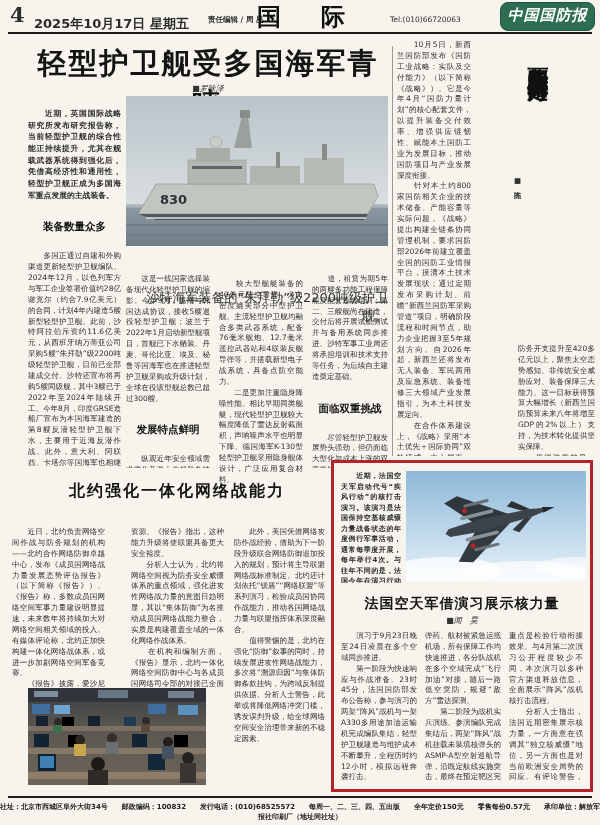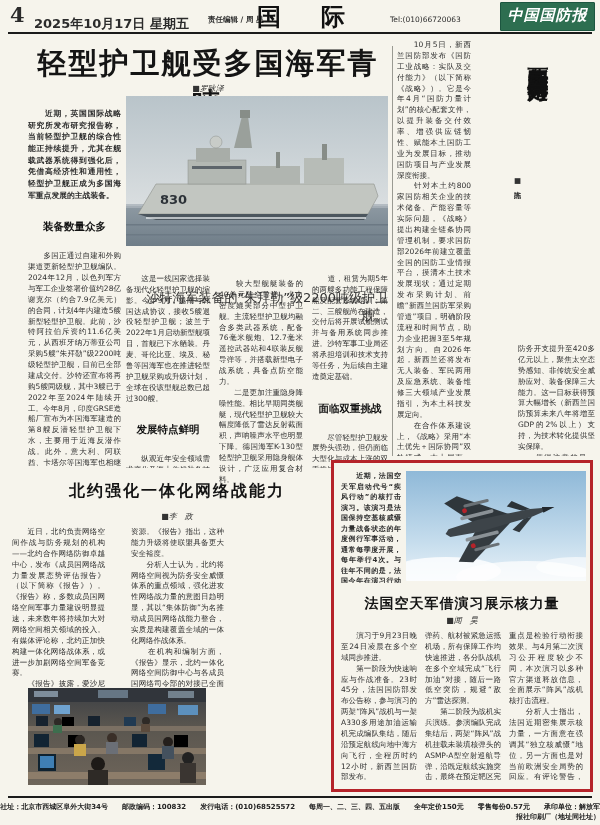--- a/index.html
+++ b/index.html
@@ -22,21 +22,21 @@
 </head>
 <body>
 
 <div id="page">
 
   <div class="abs" style="left:10px;top:2px;font-size:21px;font-weight:bold;font-family:'DejaVu Serif','Liberation Serif',serif;">4</div>
   <div class="abs small" style="left:34px;top:15px;font-size:13px;font-weight:bold;">2025年10月17日  星期五</div>
   <div class="abs small" style="left:208px;top:15px;font-size:7.5px;font-weight:bold;">责任编辑 / 周  星</div>
   <div class="abs" style="left:240px;top:1px;width:130px;text-align:center;font-size:24px;font-weight:bold;letter-spacing:8px;color:#111;">国　际</div>
   <div class="abs small" style="left:390px;top:15px;font-size:7.5px;">Tel:(010)66720063</div>
-  <div class="abs" style="left:500px;top:2px;width:93px;height:27px;background:#2d6e50;border-radius:1px;border:1px solid #1d5640;
+  <div class="abs" style="left:500px;top:2px;width:93px;height:27px;background:#2d6e50;border-radius:8px;border:1px solid #1d5640;
               color:#fff;text-align:center;line-height:25px;font-size:15px;font-weight:bold;font-style:italic;
               font-family:'DejaVu Serif','Liberation Serif',serif;letter-spacing:1px;">中国国防报</div>
   <div class="rule" style="left:8px;top:32px;width:584px;height:2px;"></div>
 
   <div class="headline" style="left:28px;top:44px;width:360px;font-size:29px;">轻型护卫舰受多国海军青睐</div>
   <div class="byline" style="left:28px;top:83px;width:360px;">■罗咏泽</div>
 
   <div class="col" style="left:28px;top:97px;width:93px;height:372px;">
     <div class="intro">　　近期，英国国际战略研究所发布研究报告称，当前轻型护卫舰的综合性能正持续提升，尤其在舰载武器系统得到强化后，凭借高经济性和通用性，轻型护卫舰正成为多国海军重点发展的主战装备。</div>
     <div class="colsub">装备数量众多</div>
@@ -105,26 +105,27 @@
   <div class="col" style="left:397px;top:40px;width:74px;height:416px;">　　10月5日，新西兰国防部发布《国防工业战略：实队及交付能力》（以下简称《战略》）。它是今年4月“国防力量计划”的核心配套文件，以提升装备交付效率、增强供应链韧性、赋能本土国防工业为发展目标，推动国防项目与产业发展深度衔接。
 　　针对本土约800家国防相关企业的技术储备、产能容量等实际问题，《战略》提出构建全链条协同管理机制，要求国防部2026年前建立覆盖全国的国防工业情报平台，摸清本土技术发展现状；通过定期发布采购计划、前瞻“新西兰国防军采购管道”项目，明确阶段流程和时间节点，助力企业把握3至5年规划方向。自2026年起，新西兰还将发布无人装备、军民两用及应急系统、装备维修三大领域产业发展指引，为本土科技发展定向。
 　　在合作体系建设上，《战略》采用“本土优先＋国际协同”双轨模式。本土层面，2026年第三季度起，新西兰政府将强制要求本土企业提交《新西兰产业能力计划》，推动中小企业以应需和特色产品切入国防采购链，并设立5000万新西兰元（约合3000万美元）国防科技升级资金、1亿新西兰元技术加速器基金，扶持无人机、太空态势感知等技术研发。国际合作中，新西兰将深化与澳大利亚等盟友协作，并借助多边机制拓展出口渠道。
 　　《战略》还明确中长期目标，将新西兰</div>
   <div class="abs vert" style="left:527px;top:50px;height:300px;font-size:21px;font-weight:bold;color:#111;letter-spacing:1px;line-height:1;">新西兰为国防工业发展锚定方向</div>
   <div class="abs vert" style="left:512px;top:176px;height:60px;font-size:7.5px;color:#333;">■陈光杰</div>
   <div class="col" style="left:518px;top:344px;width:77px;height:112px;">防务开支提升至420多亿元以上，聚焦太空态势感知、非传统安全威胁应对、装备保障三大能力。这一目标获得预算大幅增长（新西兰国防预算未来八年将增至GDP的2%以上）支持，为技术转化提供坚实保障。
 　　值得注意的是，《战略》虽明确一系列目标，但新西兰本土国防工业基础相对薄弱，核心技术储备不足，部分投资项目落地效果仍待观察。此外，《战略》全文提及澳大利亚40余次，反映出新西兰在国防工业领域难以摆脱“单一依赖”，能否真正形成“多元支撑”格局，仍需时间检验。</div>
 
   <div class="headline" style="left:28px;top:481px;width:298px;font-size:16px;">北约强化一体化网络战能力</div>
-  <div class="byline" style="left:28px;top:511px;width:298px;">■李　政</div>
   <div class="col" style="left:12px;top:527px;width:93px;height:160px;">　　近日，北约负责网络空间作战与防务规划的机构——北约合作网络防御卓越中心，发布《成员国网络战力量发展态势评估报告》（以下简称《报告》）。《报告》称，多数成员国网络空间军事力量建设明显提速，未来数年将持续加大对网络空间相关领域的投入。有媒体评论称，北约正加快构建一体化网络战体系，或进一步加剧网络空间军备竞赛。
 　　《报告》披露，爱沙尼亚、立陶宛等东欧和北欧成员国正通过“持续升级式”建设提升各自网络战力量，并向联盟输送人才与技术</div>
   <div class="col" style="left:131px;top:527px;width:93px;height:160px;">资源。《报告》指出，这种能力升级将使联盟具备更大安全裕度。
 　　分析人士认为，北约将网络空间视为防务安全威慑体系的重点领域，强化进攻性网络战力量的意图日趋明显，其以“集体防御”为名推动成员国网络战能力整合，实质是构建覆盖全域的一体化网络作战体系。
 　　在机构和编制方面，《报告》显示，北约一体化网络空间防御中心与各成员国网络司令部的对接已全面展开，联合任务规划、情报共享和态势感知机制正加速落地。</div>
+  <div class="col" style="left:234px;top:527px;width:91px;height:258px;">　　此外，美国凭借网络攻防作战经验，借助为下一阶段升级联合网络防御追加投入的规划，预计将主导联盟网络战标准制定。北约还计划依托“锁盾”“网络联盟”等系列演习，检验成员国协同作战能力，推动各国网络战力量与联盟指挥体系深度融合。
+　　值得警惕的是，北约在强化“防御”叙事的同时，持续发展进攻性网络战能力，多次将“溯源归因”与集体防御条款挂钩，为跨域反制提供依据。分析人士警告，此举或将降低网络冲突门槛，诱发误判升级，给全球网络空间安全治理带来新的不稳定因素。</div>
 
   <div class="abs" style="left:28px;top:688px;width:178px;height:97px;">
     <svg width="178" height="97" viewBox="0 0 178 97">
       <defs>
         <linearGradient id="room" x1="0" y1="0" x2="0" y2="1">
           <stop offset="0" stop-color="#3a3e44"></stop>
             <stop offset="0.4" stop-color="#5a564f"></stop>
             <stop offset="1" stop-color="#6e655a"></stop>
         </linearGradient>
       </defs>
@@ -209,23 +210,23 @@
           <circle cx="-30" cy="-18" r="2.4" fill="#b5232a"></circle>
             <circle cx="-30" cy="18" r="2.4" fill="#b5232a"></circle>
         </g>
       </svg>
     </div>
 
     <div class="headline" style="left:4px;top:132px;width:248px;font-size:14px;letter-spacing:1px;">法国空天军借演习展示核力量</div>
     <div class="byline" style="left:4px;top:152px;width:248px;">■闻　昊</div>
 
     <div class="col" style="left:7px;top:168px;width:76px;height:152px;">　　演习于9月23日晚至24日凌晨在多个空域同步推进。
-　　第一阶段为快速响应与作战准备。23时45分，法国国防部发布公告称，参与演习的两架“阵风”战机与一架A330多用途加油运输机完成编队集结，随后沿预定航线向地中海方向飞行，全程历时约12小时，新西兰国防部发布。</div>
+　　第一阶段为快速响应与作战准备。23时45分，法国国防部发布公告称，参与演习的两架“阵风”战机与一架A330多用途加油运输机完成编队集结，轻型护卫舰建造与维护成本不断攀升，全程历时约12小时，模拟远程奔袭打击。</div>
     <div class="col" style="left:91px;top:168px;width:76px;height:152px;">弹药、航材被紧急运抵机场，所有保障工作均快速推进，各分队战机在多个空域完成“飞行加油”对接，随后一路低空突防，规避“敌方”雷达探测。
 　　第二阶段为战机实兵演练。参演编队完成集结后，两架“阵风”战机挂载未装填核弹头的ASMP-A型空射巡航导弹，沿既定航线实施突击，最终在预定靶区完成发射，命中目标。</div>
     <div class="col" style="left:175px;top:168px;width:74px;height:152px;">重点是检验行动衔接效果。与4月第二次演习公开程度较少不同，本次演习以多种官方渠道释放信息，全面展示“阵风”战机核打击流程。
 　　分析人士指出，法国近期密集展示核力量，一方面意在强调其“独立核威慑”地位，另一方面也是对当前欧洲安全局势的回应。有评论警告，此举或加剧地区核紧张态势，引发新一轮战略博弈。</div>
   </div>
 
   <div class="rule" style="left:8px;top:796px;width:584px;height:1.5px;"></div>
-  <div class="abs" style="left:0;top:802px;width:600px;text-align:right;font-size:7px;font-weight:bold;color:#222;">社址：北京市西城区阜外大街34号　　邮政编码：100832　　发行电话：(010)68525572　　每周一、二、三、四、五出版　　全年定价150元　　零售每份0.57元　　承印单位：解放军报社印刷厂（地址同社址）</div>
+  <div class="abs" style="left:0;top:802px;width:600px;text-align:center;font-size:7px;font-weight:bold;color:#222;">社址：北京市西城区阜外大街34号　　邮政编码：100832　　发行电话：(010)68525572　　每周一、二、三、四、五出版　　全年定价150元　　零售每份0.57元　　承印单位：解放军报社印刷厂（地址同社址）</div>
 
 </div>
 
 </body></html>

